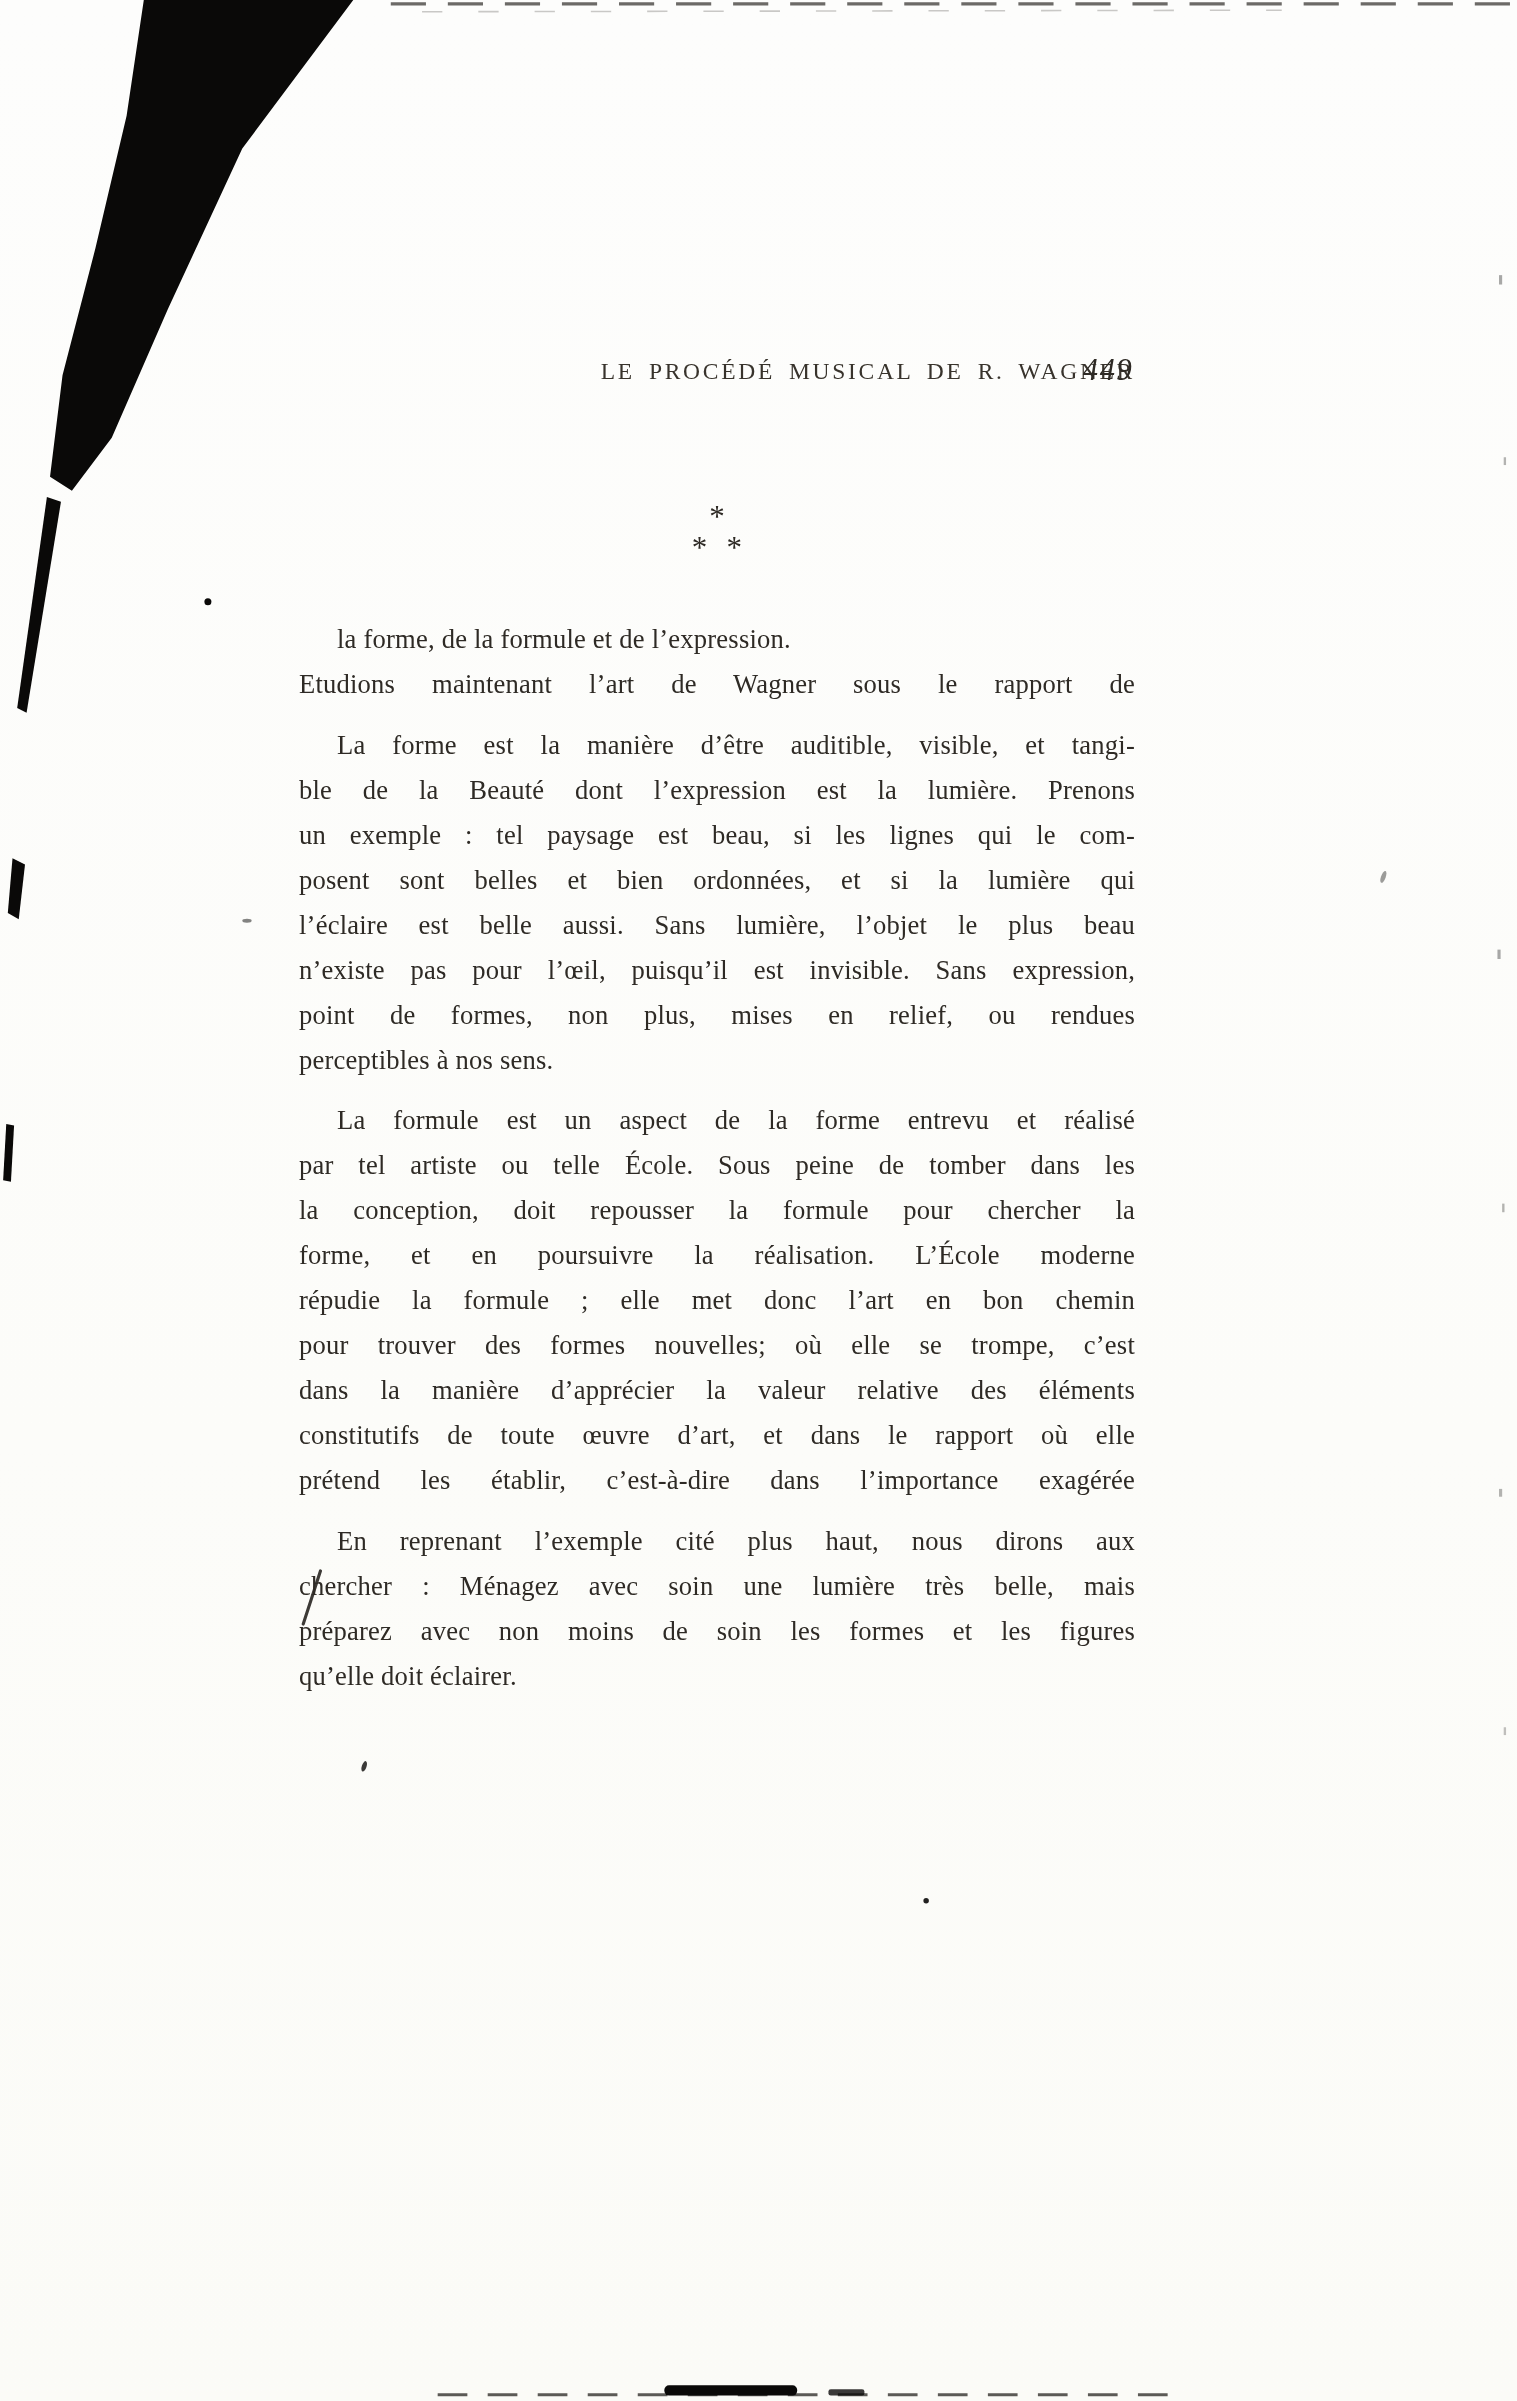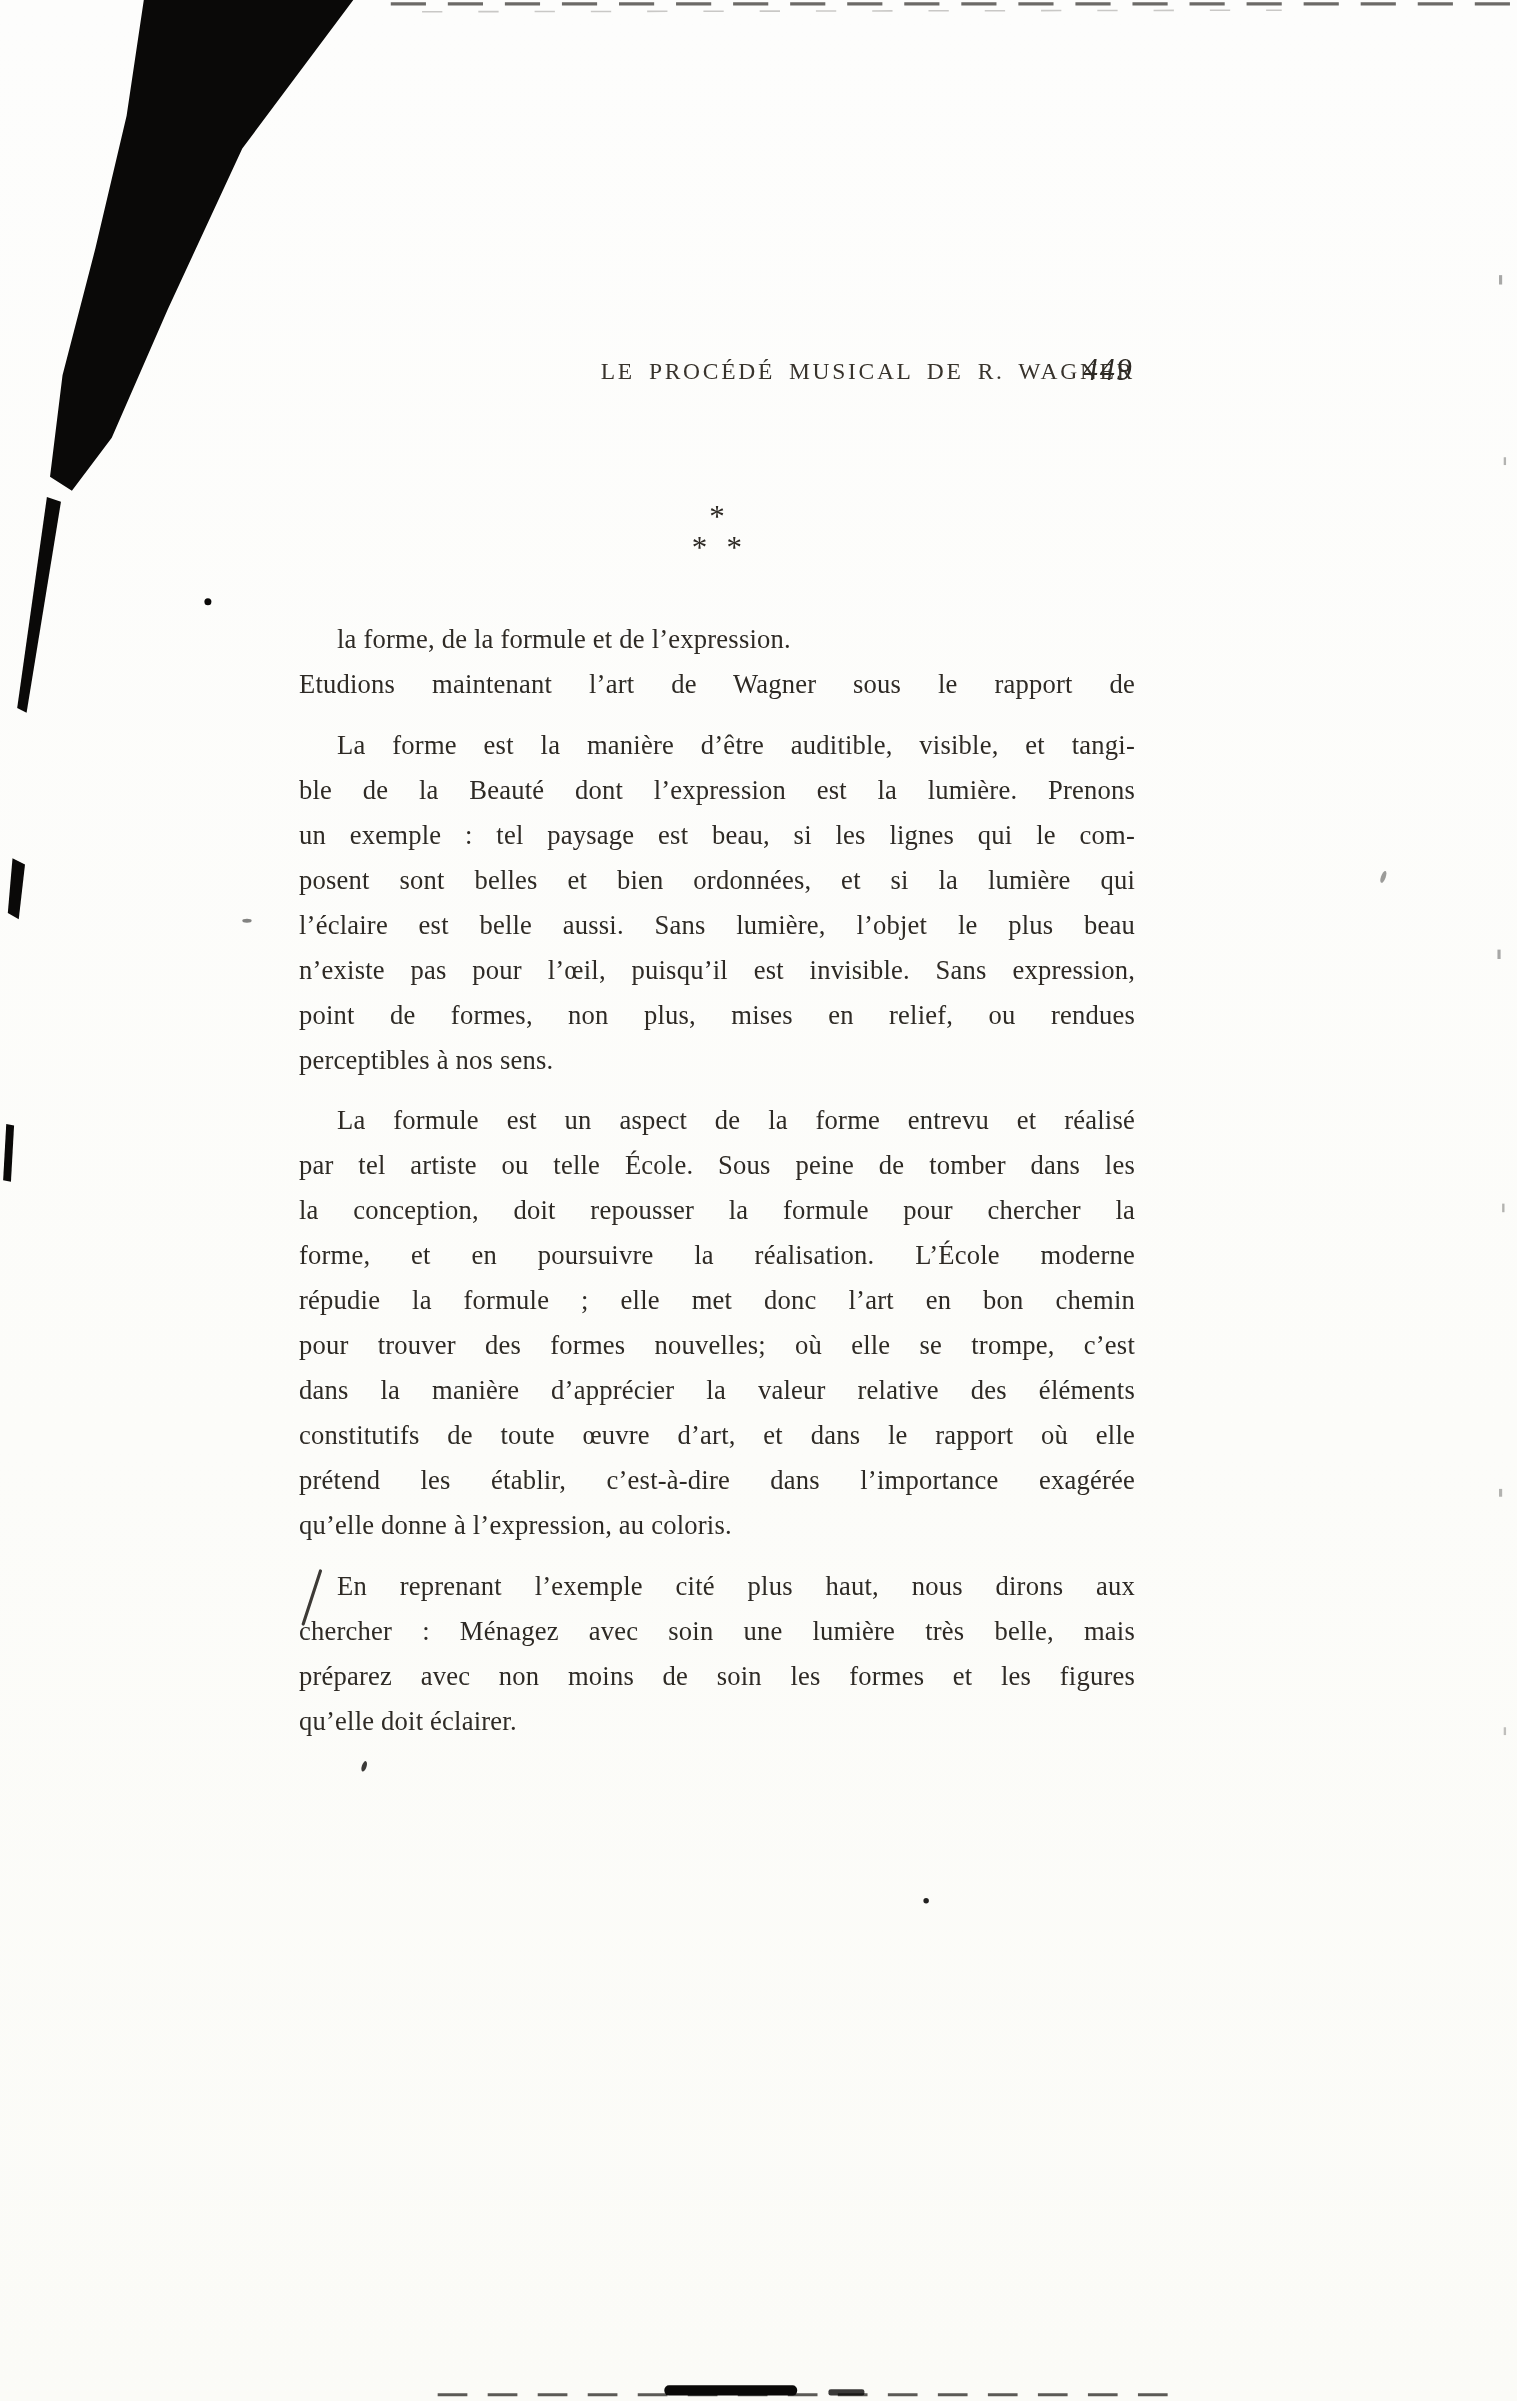--- a/index.html
+++ b/index.html
@@ -132,21 +132,20 @@
       <div class="paragraph indent">
         <div class="line">La formule est un aspect de la forme entrevu et réalisé</div>
         <div class="line">par tel artiste ou telle École. Sous peine de tomber dans les</div>
         <div class="line">la conception, doit repousser la formule pour chercher la</div>
         <div class="line">forme, et en poursuivre la réalisation. L’École moderne</div>
         <div class="line">répudie la formule ; elle met donc l’art en bon chemin</div>
         <div class="line">pour trouver des formes nouvelles; où elle se trompe, c’est</div>
         <div class="line">dans la manière d’apprécier la valeur relative des éléments</div>
         <div class="line">constitutifs de toute œuvre d’art, et dans le rapport où elle</div>
         <div class="line">prétend les établir, c’est-à-dire dans l’importance exagérée</div>
-        <div class="line last">qu’elle donne à l’expression, au coloris.</div>
       </div>
       <div class="paragraph indent">
         <div class="line">En reprenant l’exemple cité plus haut, nous dirons aux</div>
         <div class="line">chercher : Ménagez avec soin une lumière très belle, mais</div>
         <div class="line">préparez avec non moins de soin les formes et les figures</div>
         <div class="line last">qu’elle doit éclairer.</div>
       </div>
     </div>
 
 </div>

